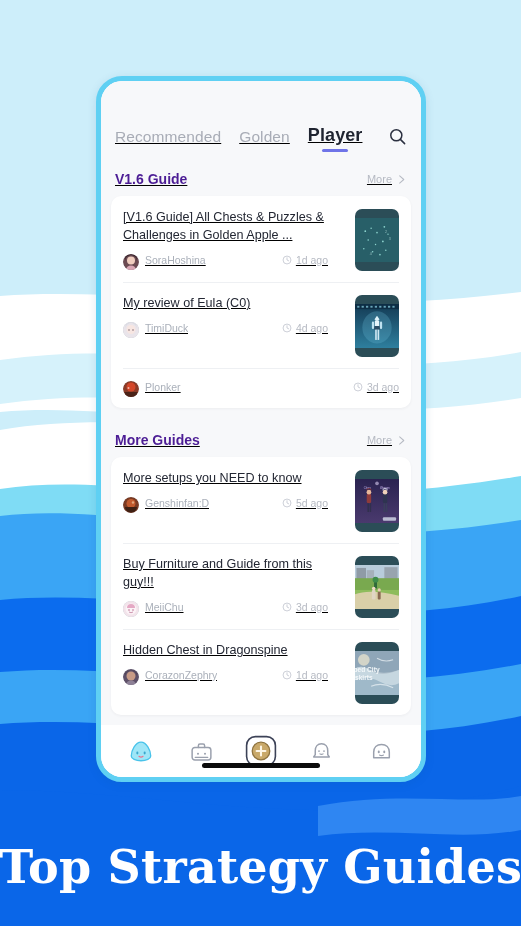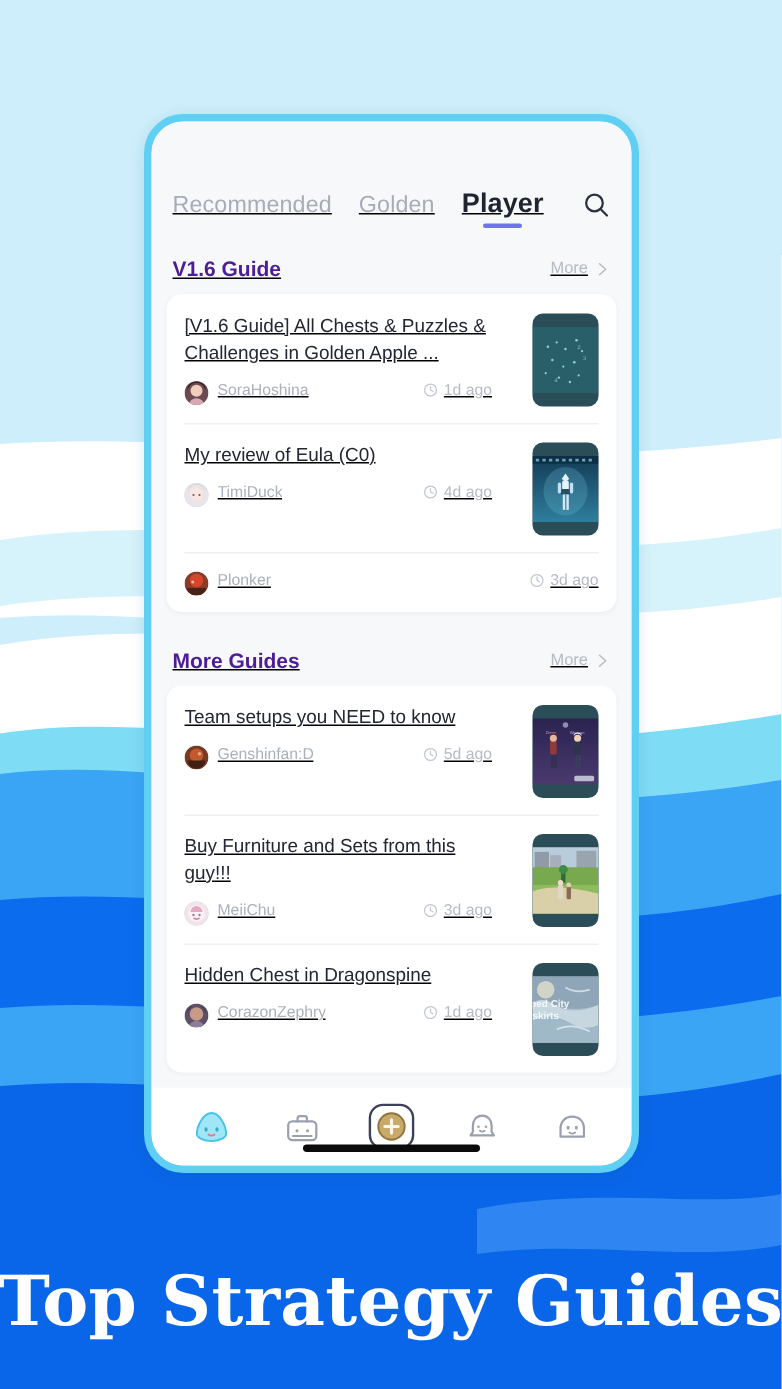--- a/index.html
+++ b/index.html
@@ -322,21 +322,21 @@
             <svg class="chev" width="11" height="11" viewBox="0 0 24 24" fill="none">
               <polyline points="8,4 17,12 8,20" stroke="#b6bac3" stroke-width="2.2" stroke-linecap="round" stroke-linejoin="round"></polyline>
             </svg>
           </div>
         </div>
 
         <div class="card">
 
           <div class="post">
             <div class="post-main">
-              <div class="post-title">Team setups you NEED to know</div>
+              <div class="post-title">More setups you NEED to know</div>
               <div class="post-meta">
                 <div class="avatar">
                   <svg viewBox="0 0 32 32" width="16" height="16">
                     <circle cx="16" cy="16" r="16" fill="#7a3a22"></circle>
                     <circle cx="16" cy="13" r="9" fill="#c25a2e"></circle>
                     <path d="M4,20 a12,11 0 0 0 24,0 Z" fill="#3f2013"></path>
                     <circle cx="20" cy="11" r="2.4" fill="#f0c8a0" opacity=".7"></circle>
                   </svg>
                 </div>
                 <div class="author">Genshinfan:D</div>
@@ -373,21 +373,21 @@
                 <path d="M37.5,16 a3.8,4 0 0 1 7,0 l0,-1.5 a3.8,3 0 0 0 -7,0 Z" fill="#e4e8f2"></path>
                 <rect x="39" y="33" width="2" height="12" fill="#3a3f5c"></rect>
                 <rect x="42" y="33" width="2" height="12" fill="#3a3f5c"></rect>
                 <rect x="38" y="52" width="18" height="5" rx="1.4" fill="#cfd4e4" opacity=".85"></rect>
               </svg>
             </div>
           </div>
 
           <div class="post">
             <div class="post-main">
-              <div class="post-title">Buy Furniture and Sets from this guy!!!</div>
+              <div class="post-title">Buy Furniture and Guide from this guy!!!</div>
               <div class="post-meta">
                 <div class="avatar">
                   <svg viewBox="0 0 32 32" width="16" height="16">
                     <circle cx="16" cy="16" r="16" fill="#f2e3ea"></circle>
                     <circle cx="16" cy="16" r="11" fill="#fbf2f6"></circle>
                     <path d="M8,14 a8,8 0 0 1 16,0 Z" fill="#e5a8c4"></path>
                     <circle cx="12" cy="18" r="1.6" fill="#b86d90"></circle>
                     <circle cx="20" cy="18" r="1.6" fill="#b86d90"></circle>
                     <path d="M12,22 q4,3 8,0" stroke="#b86d90" stroke-width="1.4" fill="none"></path>
                   </svg>

